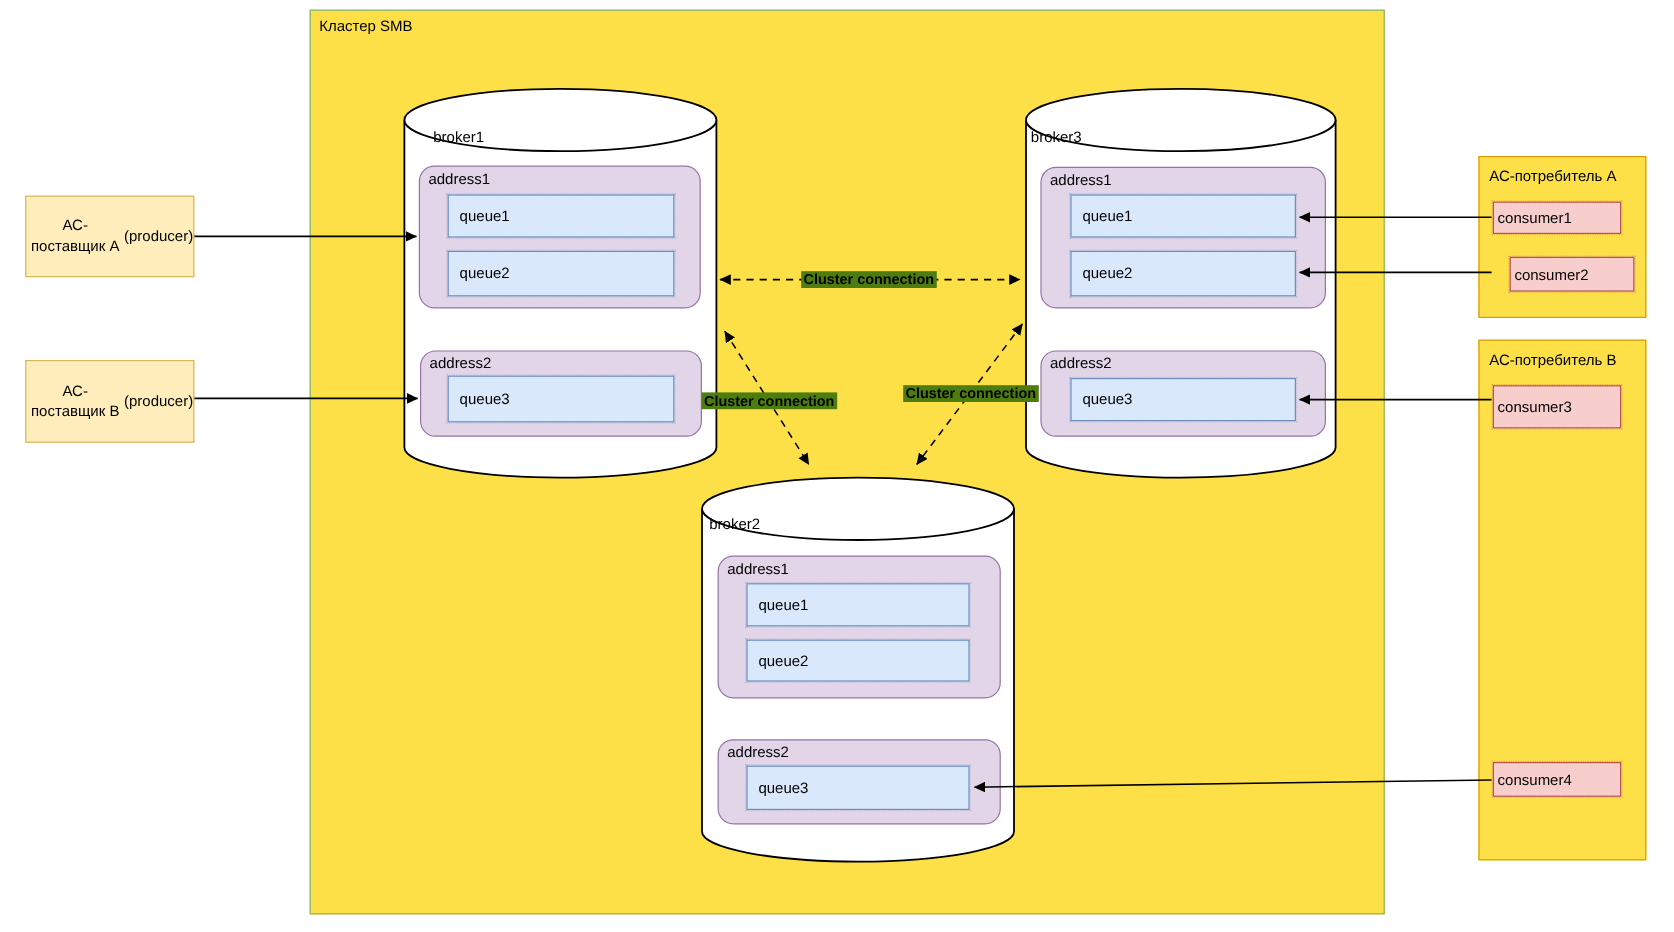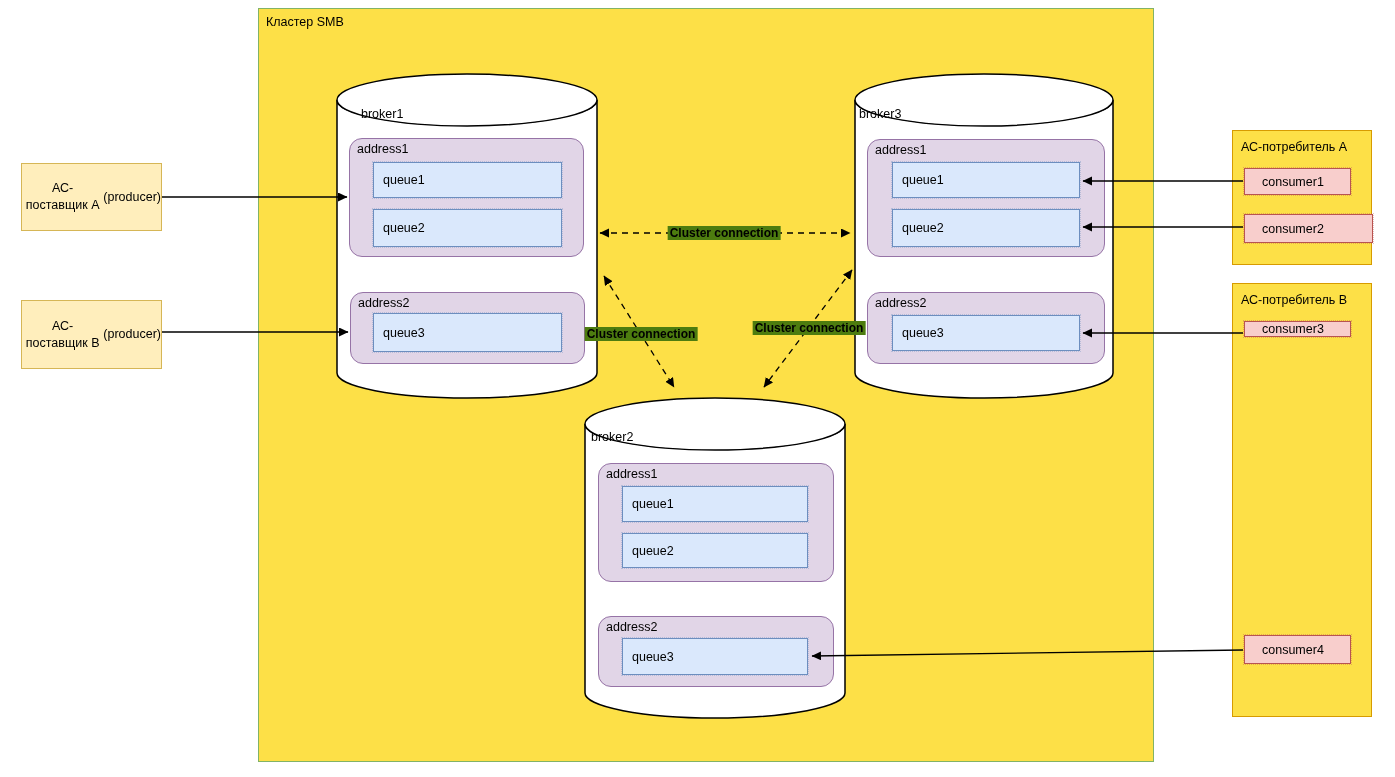--- a/index.html
+++ b/index.html
@@ -28,21 +28,21 @@
     background:#ffeebc;border:1px solid #d6b656;z-index:5;
     display:flex;flex-direction:row;align-items:center;justify-content:center;
     text-align:center;line-height:17px;box-sizing:border-box;
   }
   .consumer-group{
     background:#fde047;border:1px solid #d79b00;z-index:3;box-sizing:border-box;
   }
   .consumer-group-label{position:absolute;left:8px;top:9px;white-space:nowrap;}
   .consumer{
     position:absolute;background:#f8cecc;border:1px solid #b85450;z-index:5;
-    display:flex;align-items:center;padding-left:17px;box-sizing:border-box;
+    display:flex;align-items:center;padding-left:3px;box-sizing:border-box;
     outline:1px dotted rgba(184,84,80,.35);
   }
   .conn-label{
     position:absolute;z-index:9;background:#4d7c0f;padding:0 2px;white-space:nowrap;
     transform:translate(-50%,-50%);font-size:12px;font-weight:bold;
   }
 </style>
 </head>
 <body>
 
@@ -104,26 +104,26 @@
     <span>(producer)</span>
   </div>
   <div class="abs producer" style="left:21px;top:300px;width:141px;height:69px">
     <span>АС-поставщик В</span>
     <span>(producer)</span>
   </div>
 
   <div class="abs consumer-group" style="left:1232px;top:130px;width:140px;height:135px">
     <div class="consumer-group-label">АС-потребитель А</div>
     <div class="consumer" style="left:11px;top:37px;width:107px;height:27px">consumer1</div>
-    <div class="consumer" style="left:11px;top:83px;width:129px;height:29px">consumer2</div>
+    <div class="consumer" style="left:25px;top:83px;width:104px;height:29px">consumer2</div>
   </div>
 
   <div class="abs consumer-group" style="left:1232px;top:283px;width:140px;height:434px">
     <div class="consumer-group-label">АС-потребитель В</div>
-    <div class="consumer" style="left:11px;top:37px;width:107px;height:16px">consumer3</div>
+    <div class="consumer" style="left:11px;top:37px;width:107px;height:36px">consumer3</div>
     <div class="consumer" style="left:11px;top:351px;width:107px;height:29px">consumer4</div>
   </div>
 
   <svg class="arrow-svg" width="1395" height="777" viewBox="0 0 1395 777">
     <defs>
       <marker id="mEnd" markerWidth="12" markerHeight="12" refX="9" refY="4.5" orient="auto" markerUnits="userSpaceOnUse">
         <path d="M0,0 L9.5,4.5 L0,9 Z" fill="#000000"></path>
       </marker>
       <marker id="mStart" markerWidth="12" markerHeight="12" refX="9" refY="4.5" orient="auto-start-reverse" markerUnits="userSpaceOnUse">
         <path d="M0,0 L9.5,4.5 L0,9 Z" fill="#000000"></path>

